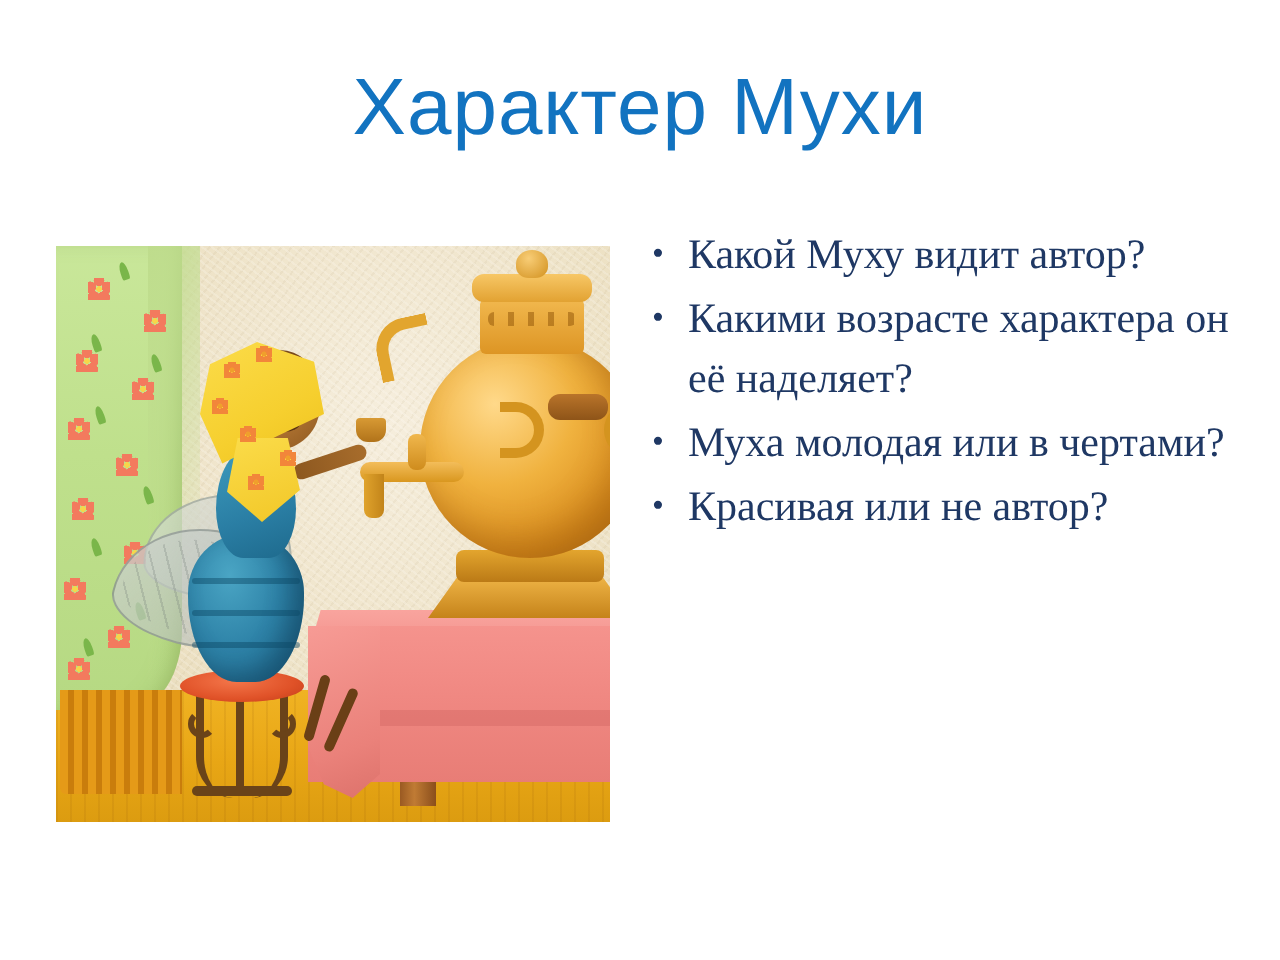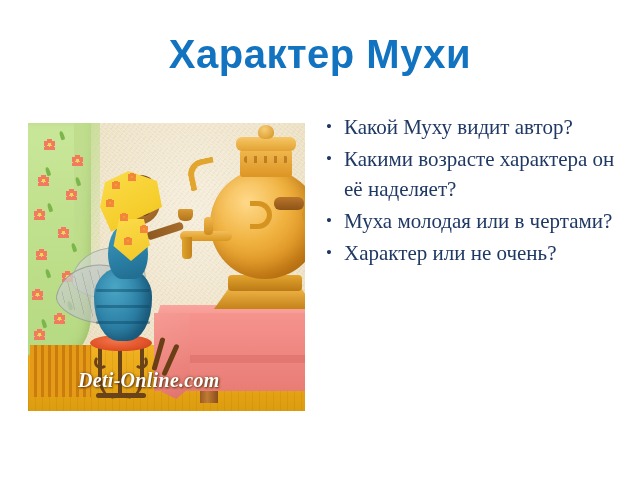--- a/index.html
+++ b/index.html
@@ -16,21 +16,21 @@
     background:#ffffff;
   }
 
   
   #slide-title {
     position:absolute;
     left:0; top:30px;
     width:640px;
     text-align:center;
     font-family:"Liberation Sans", sans-serif;
-    font-weight:bold;
+    font-weight:normal;
     font-size:40px;
     line-height:48px;
     letter-spacing:0.5px;
     color:#1273C0;
     white-space:nowrap;
   }
 
   
   #illustration {
     position:absolute;
@@ -451,35 +451,34 @@
 
     <div class="ill-layer scarf"></div>
     <div class="ill-layer scarf-tail"></div>
     <div class="sfl" style="left:84px;  top:58px;"></div>
     <div class="sfl" style="left:100px; top:50px;"></div>
     <div class="sfl" style="left:78px;  top:76px;"></div>
     <div class="sfl" style="left:92px;  top:90px;"></div>
     <div class="sfl" style="left:112px; top:102px;"></div>
     <div class="sfl" style="left:96px;  top:114px;"></div>
 
-    <div class="ill-layer watermark">Deti-Online.com</div>
   </div>
 
   <div id="bullet-list">
     <div class="bullet-item">
       <span class="bullet-marker">•</span>
       <span class="bullet-text">Какой Муху видит автор?</span>
     </div>
     <div class="bullet-item">
       <span class="bullet-marker">•</span>
       <span class="bullet-text">Какими возрасте характера он её наделяет?</span>
     </div>
     <div class="bullet-item">
       <span class="bullet-marker">•</span>
       <span class="bullet-text">Муха молодая или в чертами?</span>
     </div>
     <div class="bullet-item">
       <span class="bullet-marker">•</span>
-      <span class="bullet-text">Характер или не очень?</span>
+      <span class="bullet-text">Красивая или не автор?</span>
     </div>
   </div>
 
 </div>
 
 </body></html>

